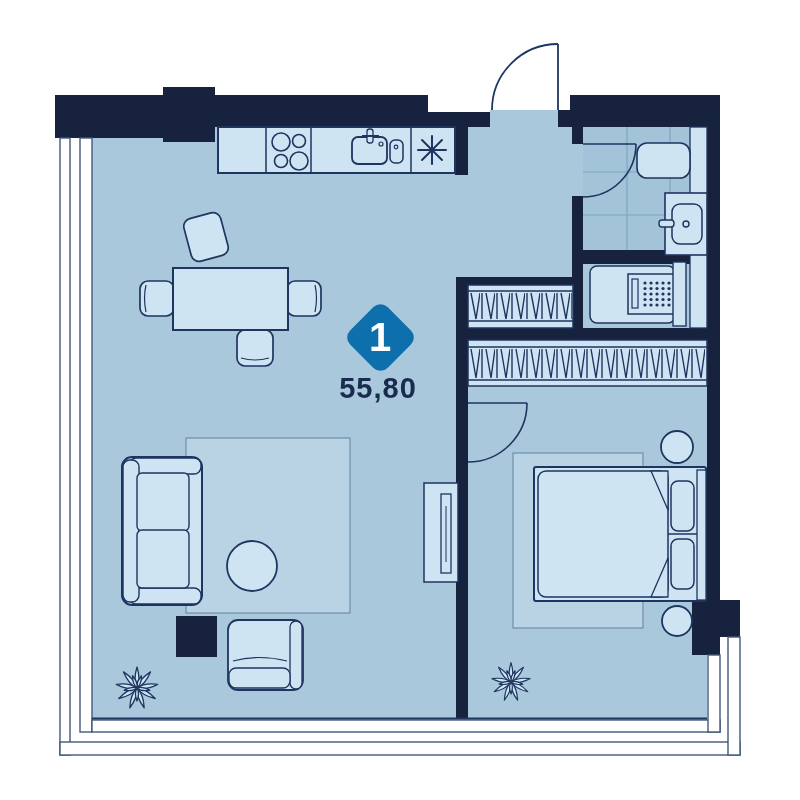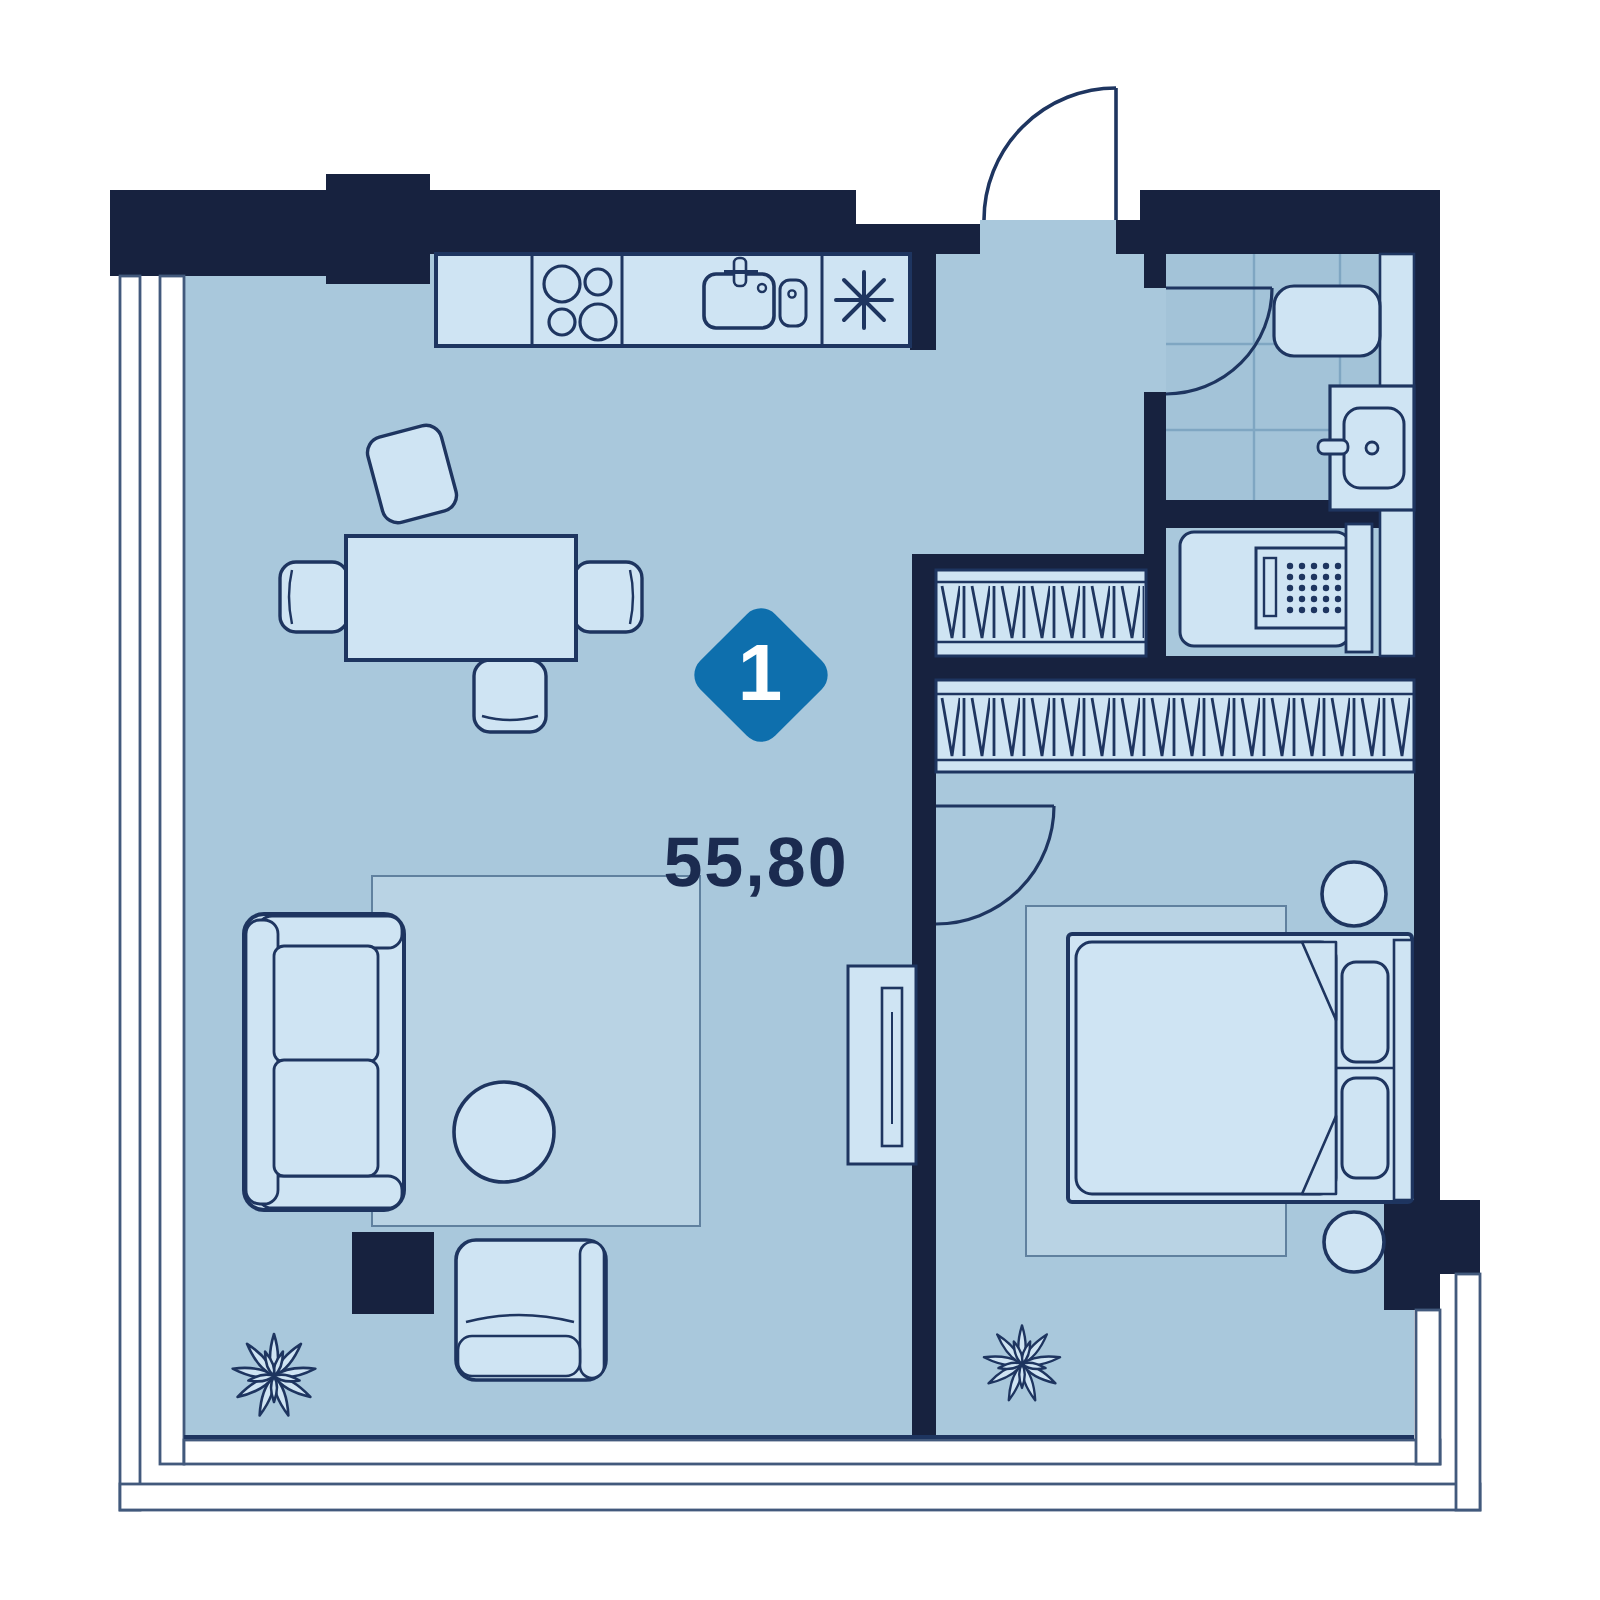--- a/index.html
+++ b/index.html
@@ -5,21 +5,21 @@
   html,body{margin:0;padding:0;background:#ffffff;}
   .plan{position:relative;width:800px;height:800px;background:#ffffff;overflow:hidden;
         font-family:"Liberation Sans",sans-serif;}
   .plan svg{position:absolute;left:0;top:0;}
   .badge-wrap{position:absolute;left:340px;top:298px;width:80px;height:80px;}
   .diamond{position:absolute;left:14px;top:13px;width:53px;height:53px;
            transform:rotate(45deg);border-radius:10px;background:#0e6fad;}
   .badge-num{position:absolute;inset:0;display:flex;align-items:center;justify-content:center;
              color:#ffffff;font-size:40px;font-weight:700;padding-bottom:2px;}
   .area-label{position:absolute;left:295px;top:372px;width:166px;text-align:center;
-              color:#1b2b50;font-size:35px;font-weight:700;letter-spacing:1px;margin-top:40px;}
+              color:#1b2b50;font-size:29px;font-weight:700;letter-spacing:1px;}
 </style>
 </head>
 <body>
 
 <div class="plan">
 <svg width="800" height="800" viewBox="0 0 800 800">
   <defs>
     <pattern id="hatchA" width="15" height="28" patternUnits="userSpaceOnUse" patternTransform="translate(0 292)">
       <path d="M2,1 L2,27 M6,1 L11,27 L15,1" stroke="#1e3560" stroke-width="1.4" fill="none"></path>
     </pattern>

